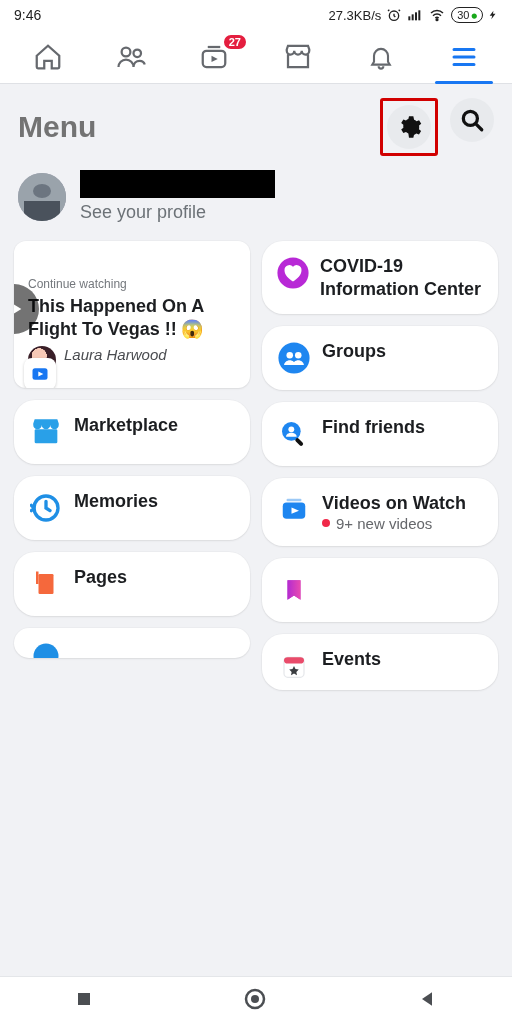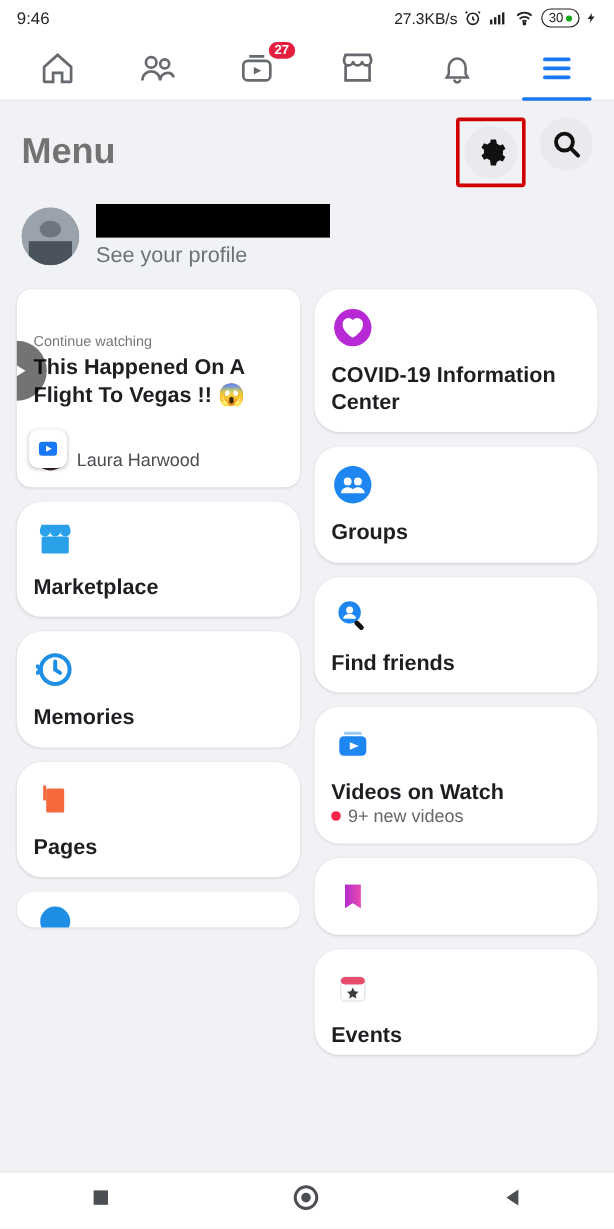--- a/index.html
+++ b/index.html
@@ -112,21 +112,21 @@
     padding: 0 14px;
     align-items: start;
   }
   .col { display: flex; flex-direction: column; gap: 12px; }
   .card {
     background: #fff;
     border-radius: 21px;
     box-shadow: 0 1px 2px rgba(0,0,0,0.08), 0 0 0 1px rgba(0,0,0,0.02);
     padding: 14px 14px;
     display: flex;
-    flex-direction: column;
+    flex-direction: row;
     gap: 10px;
   }
   .card-title { font-size: 18px; font-weight: 700; color: #1c1e21; line-height: 1.25;}
   .card-sub { font-size: 15px; color: #65676b; display: flex; align-items: center; gap: 6px;}
   .red-dot { width: 8px; height: 8px; border-radius: 50%; background: #f02849;}
   .card .icon-slot { width: 36px; height: 36px; display:flex; align-items:center; justify-content:center;}
   .video-card {
     background: #fff;
     border-radius: 12px;
     box-shadow: 0 1px 2px rgba(0,0,0,0.08), 0 0 0 1px rgba(0,0,0,0.02);
@@ -160,21 +160,21 @@
   }
   .watch-chip {
     position: absolute; bottom: -14px; left: 10px;
     width: 32px; height: 32px; border-radius: 8px;
     background: #fff; box-shadow: 0 1px 3px rgba(0,0,0,0.2);
     display:flex; align-items:center; justify-content:center;
   }
   .video-body { padding: 24px 14px 14px 14px; }
   .video-sub { color: #74787d; font-size: 12px; margin-bottom: 4px; margin-top: 12px;}
   .video-title { font-size: 18px; font-weight: 800; color: #1c1e21; line-height: 1.3;}
-  .author-row { display: flex; align-items: flex-end; gap: 8px; margin-top: 22px;}
+  .author-row { display: flex; align-items: flex-start; gap: 8px; margin-top: 4px; font-style: italic;}
   .author-avatar { width: 28px; height: 28px; border-radius: 50%; background: radial-gradient(circle at 40% 35%, #f7c9b7 0 30%, #3a1f28 31% 100%);}
   .author-name { font-size: 15px; color: #4a4c50;}
   .nav-bar {
     position: absolute; bottom: 0; left: 0; right: 0;
     height: 48px; background: #fff;
     border-top: 1px solid #e4e6e9;
     display: flex; justify-content: space-around; align-items: center;
   }
 </style>
 </head>

